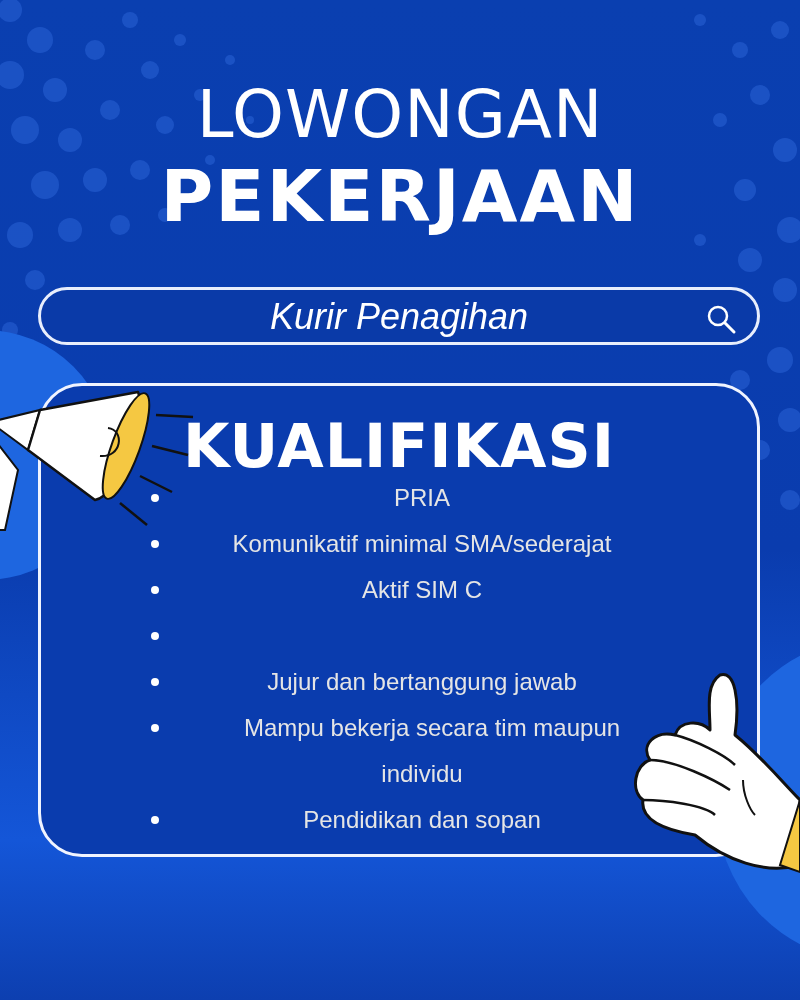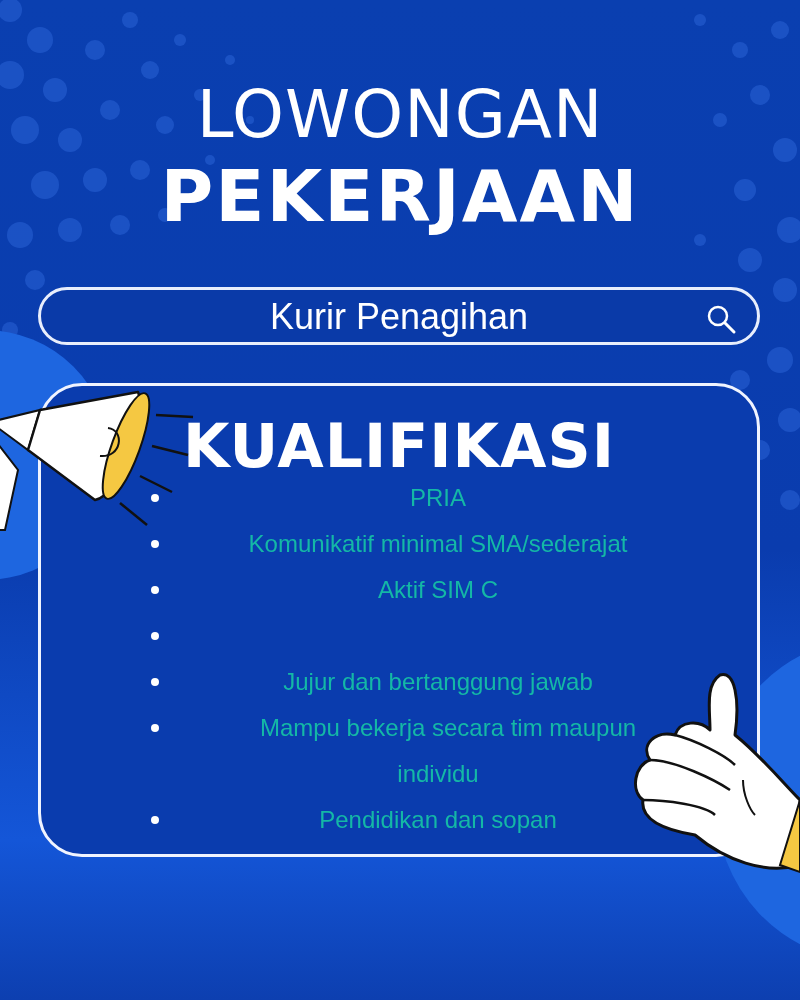--- a/index.html
+++ b/index.html
@@ -19,38 +19,38 @@
     color:#fff; font-family:"DejaVu Sans", sans-serif; font-weight:bold;
     font-size:72px; letter-spacing:2px; line-height:1;
   }
   .searchbar {
     position:absolute; left:38px; top:287px; width:722px; height:58px;
     border:3px solid #e8eefc; border-radius:32px; box-sizing:border-box;
     background:#0a3aa8;
   }
   .searchbar .txt {
     position:absolute; left:0; right:0; top:8px; text-align:center;
-    color:#fff; font-size:36px; line-height:38px;
+    color:#fff; font-size:36px; line-height:38px;font-style:italic;
   }
   .searchbar .icon { position:absolute; right:20px; top:13px; width:32px; height:32px; }
   .circle-left { position:absolute; left:-140px; top:330px; width:250px; height:250px; border-radius:50%; background:#1e66e0; }
   .circle-right { position:absolute; left:715px; top:640px; width:300px; height:320px; border-radius:50%; background:#1e66e0; }
   .card {
     position:absolute; left:38px; top:383px; width:722px; height:474px;
     border:3px solid #f0f4ff; border-radius:44px; box-sizing:border-box;
     background:#0a3cae;
   }
   .card-title {
     position:absolute; left:0; right:0; top:30px; text-align:center;
     color:#fff; font-family:"DejaVu Sans", sans-serif; font-weight:bold;
     font-size:60px; letter-spacing:1px; line-height:1;
   }
   .item {
     position:absolute; left:0; width:722px; height:40px;
-    color:#14b8a6; font-size:24px; line-height:40px;padding-left:32px;
+    color:#e5e5e5; font-size:24px; line-height:40px;
   }
   .item .bullet { position:absolute; left:110px; top:16px; width:8px; height:8px; background:#fff; border-radius:50%; }
   .item .label { position:absolute; left:130px; right:90px; text-align:center; white-space:nowrap; }
   .megaphone { position:absolute; left:0; top:380px; width:200px; height:160px; }
   .thumb { position:absolute; left:625px; top:660px; width:175px; height:220px; }
 </style>
 </head>
 <body>
 
 <div class="poster">

